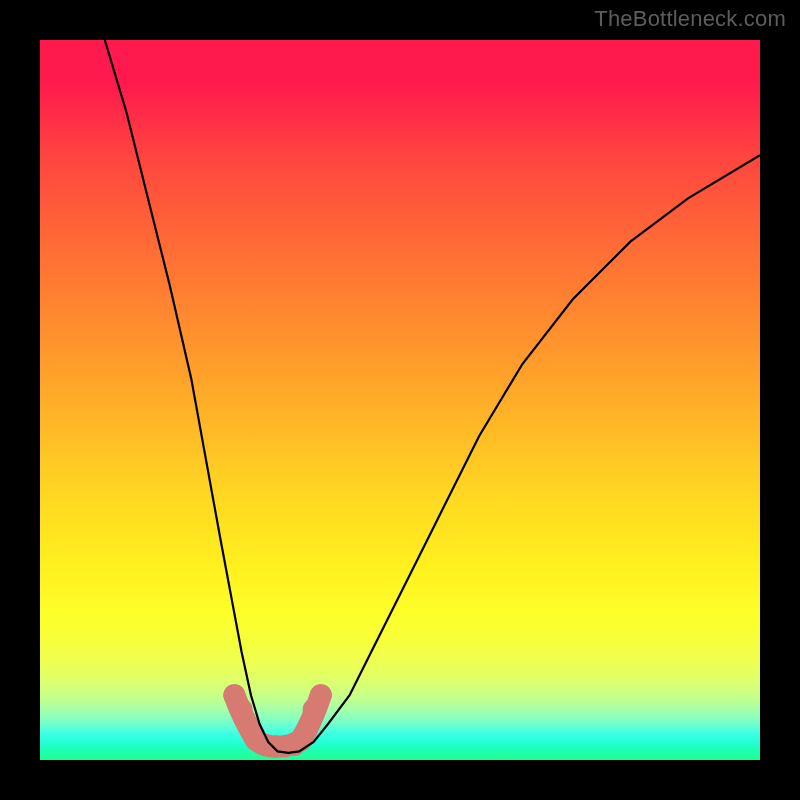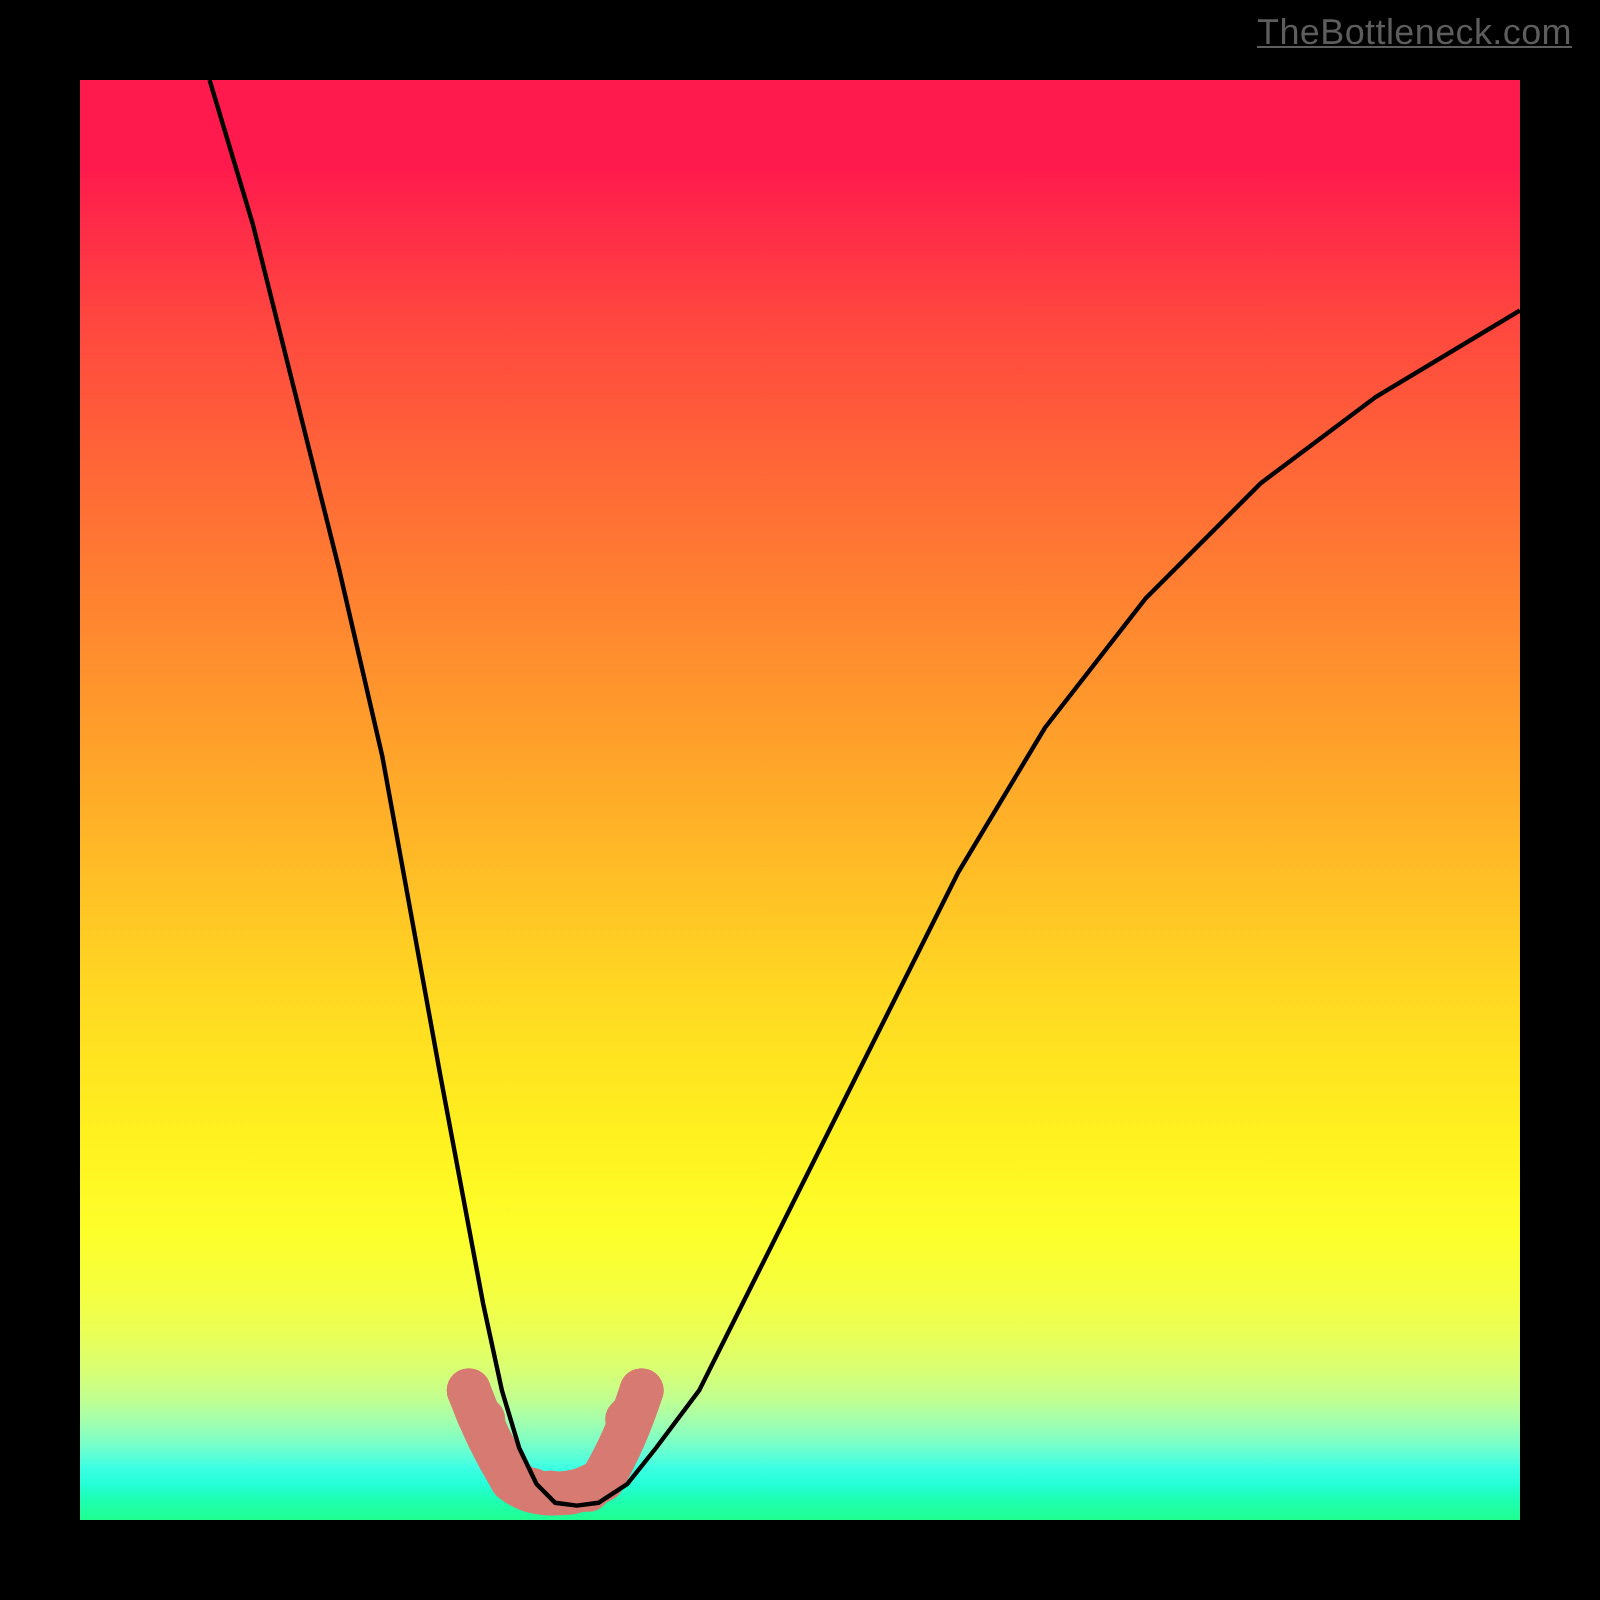--- a/index.html
+++ b/index.html
@@ -13,26 +13,25 @@
   .frame {
     width: 800px;
     height: 800px;
     background: #000;
     position: relative;
   }
   .watermark {
     position: absolute;
     top: 6px;
     right: 14px;
-    font-size: 18px;
+    font-size: 22px;
     font-weight: 400;
     color: #5d5d5d;
     letter-spacing: 0.2px;
     z-index: 10;
-    text-decoration: underline;
   }
   .plot {
     position: absolute;
     left: 40px;
     top: 40px;
     width: 720px;
     height: 720px;
     overflow: hidden;
   }
   .plot-bg {

